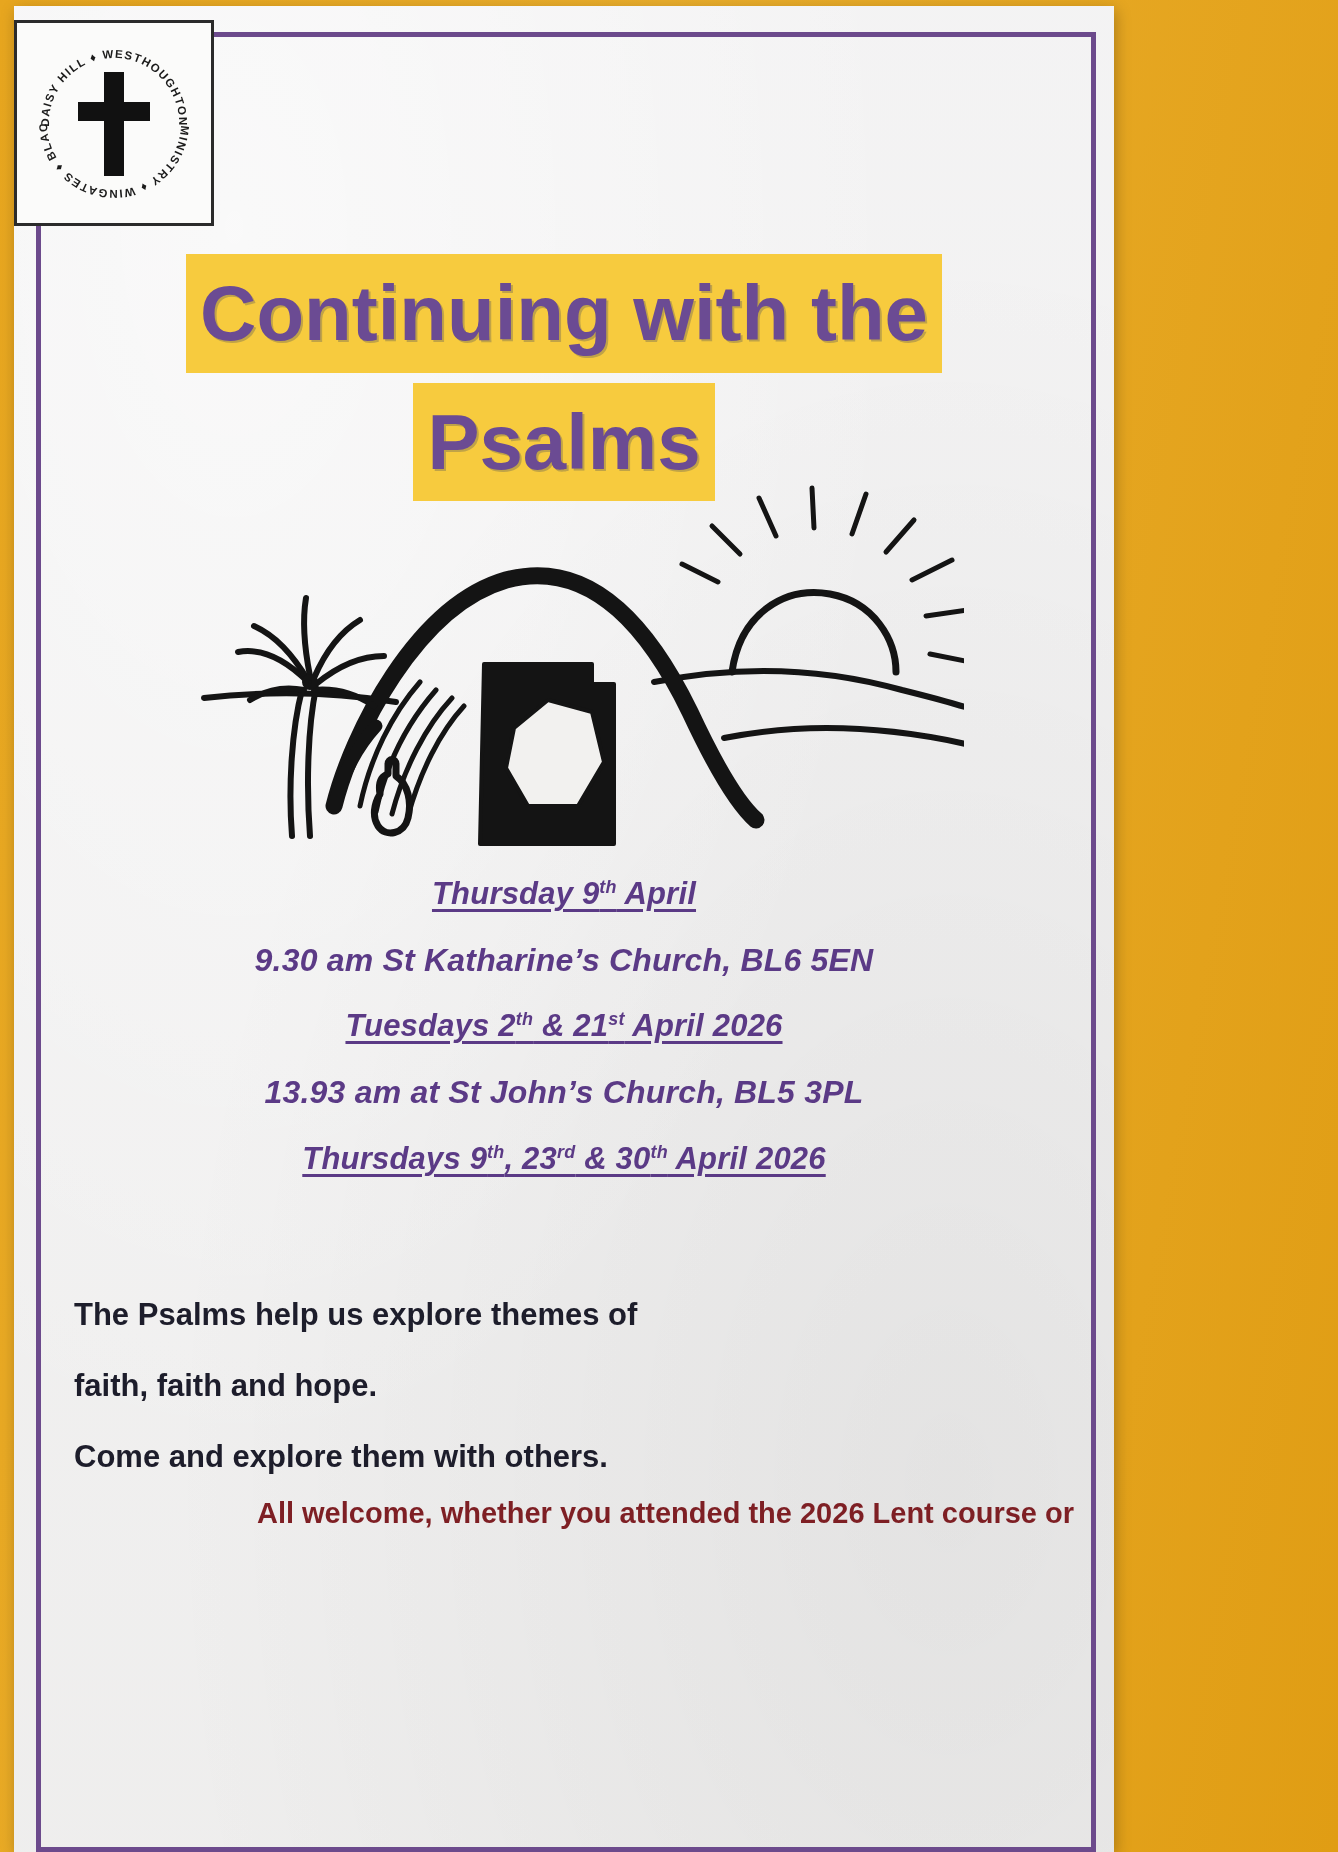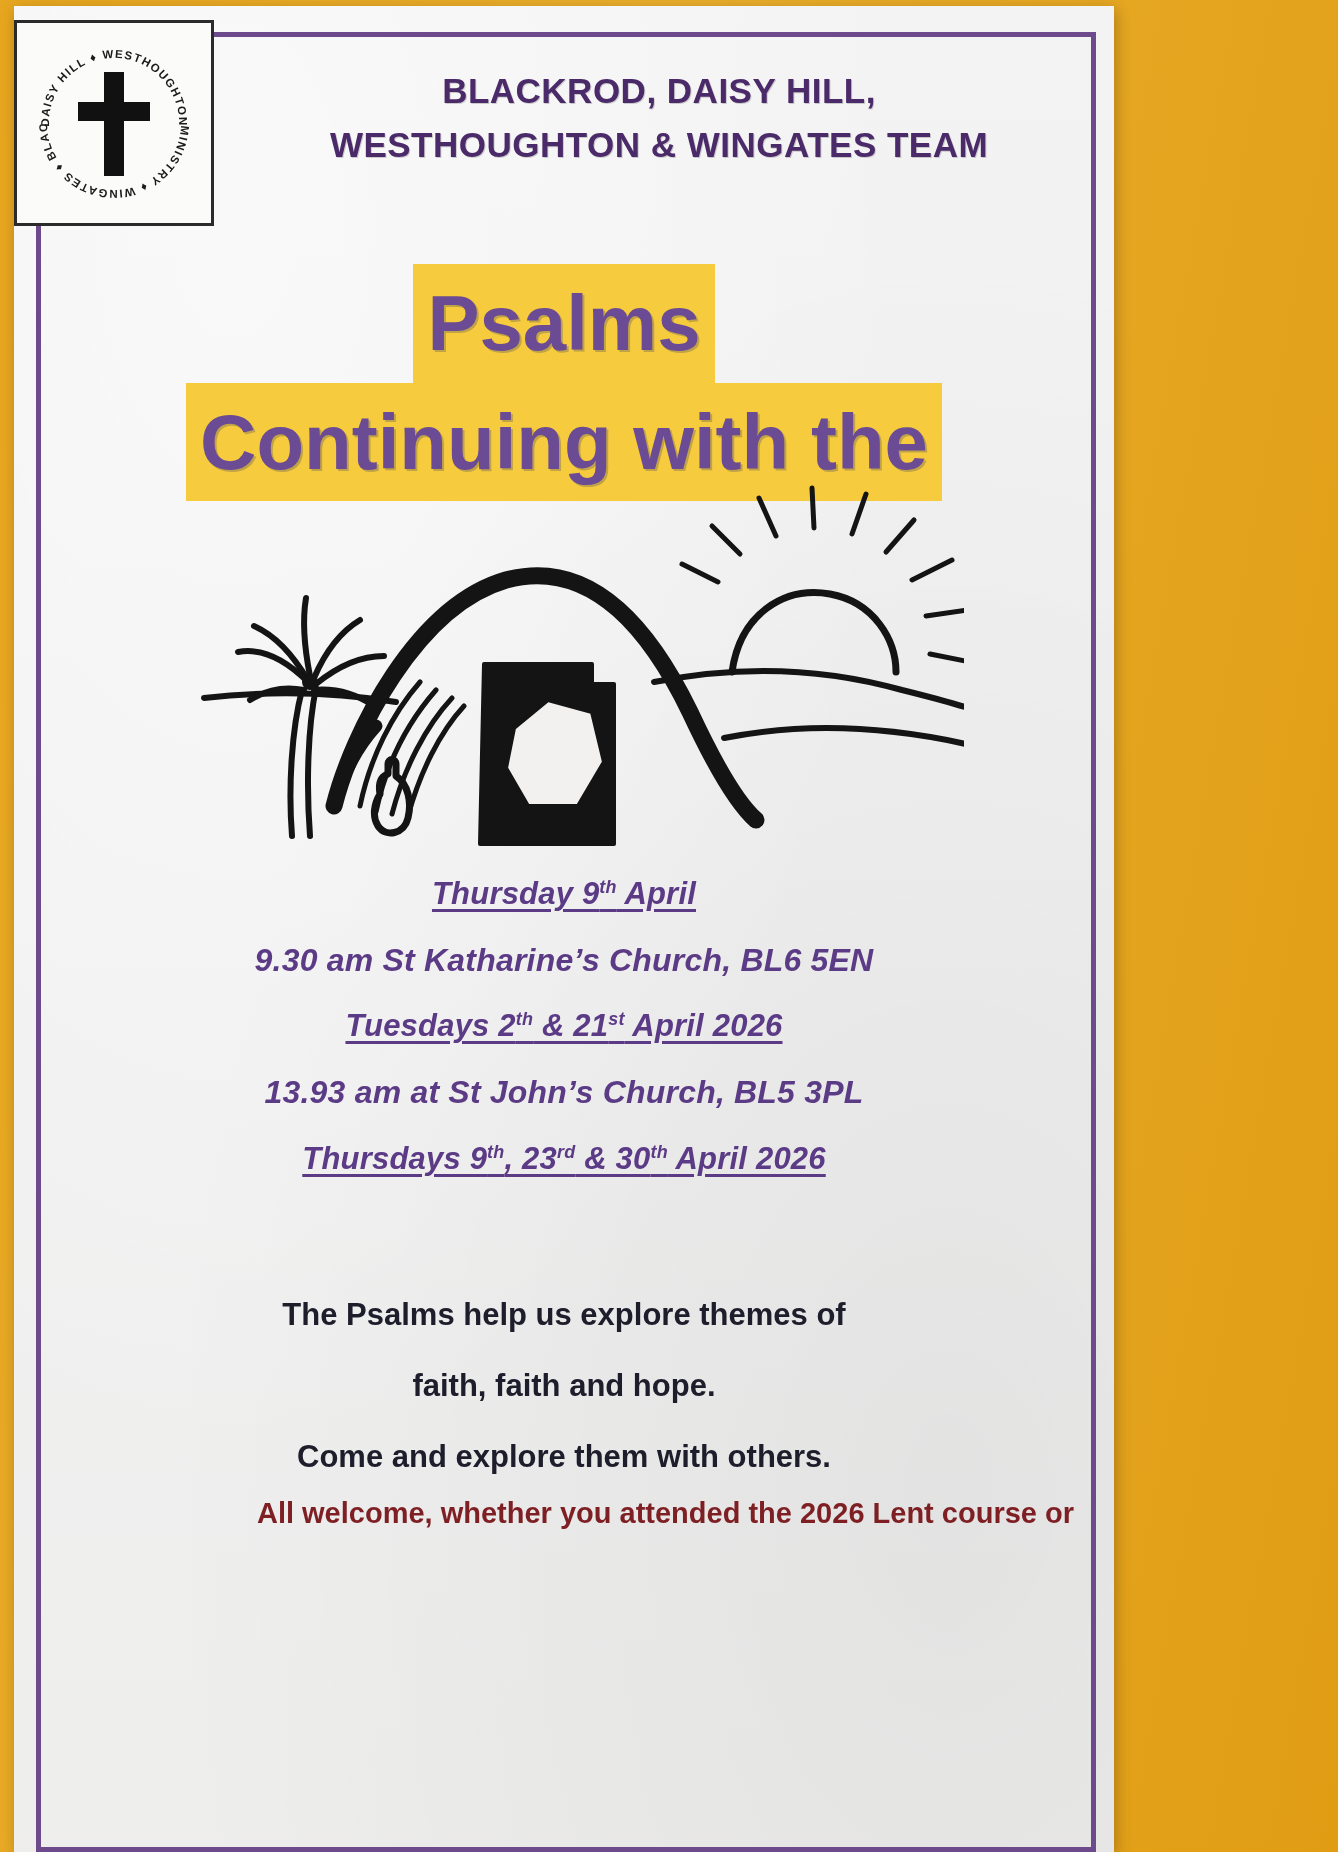--- a/index.html
+++ b/index.html
@@ -177,21 +177,20 @@
   .detail-line.venue {
     font-size: 32px;
   }
 
   
   .body-copy {
     position: absolute;
     left: 60px;
     top: 1290px;
     width: 980px;
-    text-align: center;
   }
   .body-line {
     color: #1d1d2b;
     font-weight: bold;
     font-size: 31px;
     line-height: 1.2;
     margin: 0 0 34px 0;
   }
 
   
@@ -228,28 +227,24 @@
           </text>
           <text>
             <textPath href="#botArc" startOffset="50%" text-anchor="middle">TEAM MINISTRY ♦ WINGATES ♦ BLACKROD</textPath>
           </text>
         </svg>
         <div class="cross-v"></div>
         <div class="cross-h"></div>
       </div>
     </div>
 
-    <div class="team-header">
-      <div>BLACKROD, DAISY HILL,</div>
-      <div>WESTHOUGHTON &amp; WINGATES TEAM</div>
-    </div>
 
     <div class="title-wrap">
+      <div><span class="title-line">Continuing with the</span></div>
       <div><span class="title-line second">Psalms</span></div>
-      <div><span class="title-line">Continuing with the</span></div>
     </div>
 
     <div class="illustration">
       <svg viewBox="0 0 780 400" width="780" height="400">
         <g stroke="#141414" fill="none" stroke-linecap="round" stroke-linejoin="round">
 
           <g stroke-width="5">
             <line x1="592" y1="60" x2="575" y2="22"></line>
             <line x1="630" y1="52" x2="628" y2="12"></line>
             <line x1="668" y1="58" x2="682" y2="18"></line>

